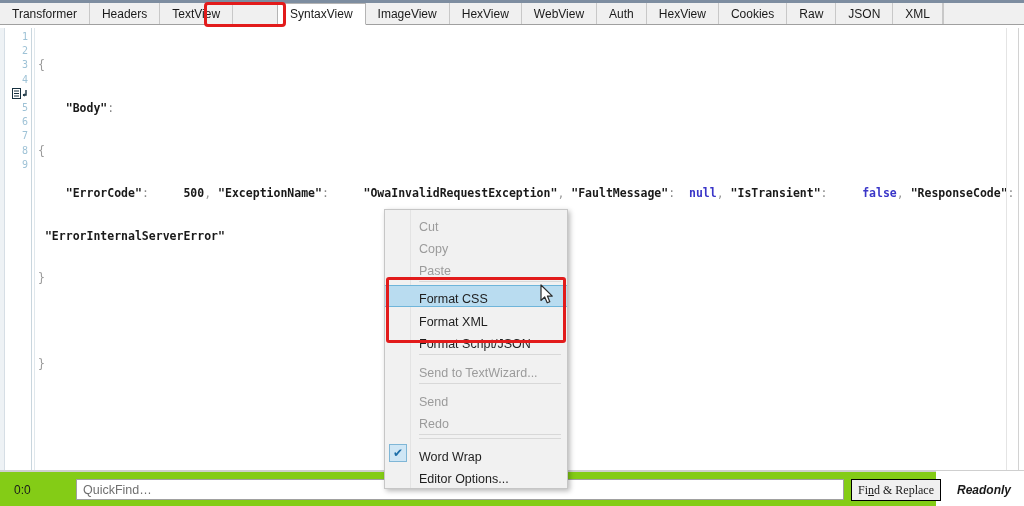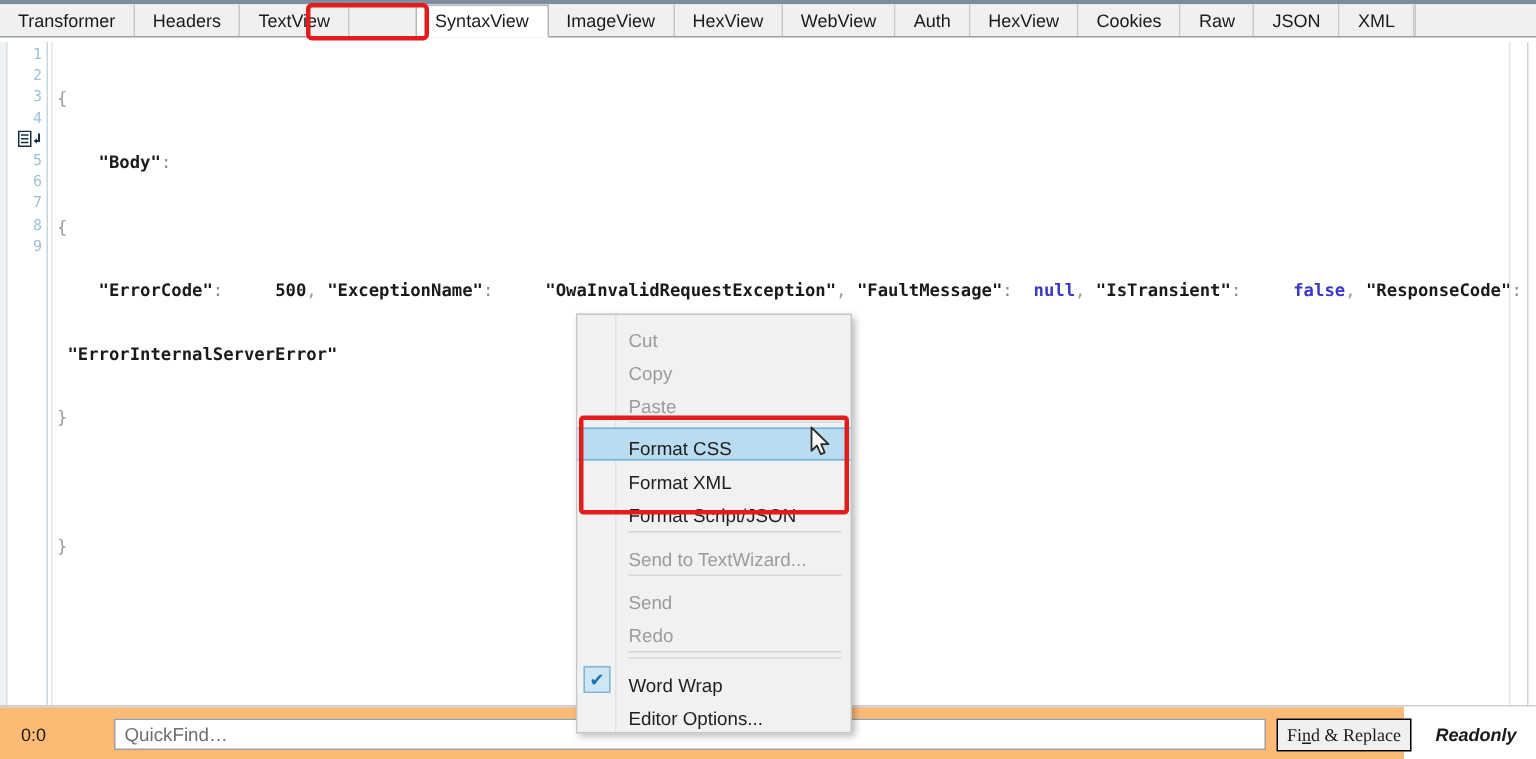--- a/index.html
+++ b/index.html
@@ -243,21 +243,21 @@
     width: 16px; height: 22px;
     z-index: 45;
     pointer-events: none;
   }
 
   
   .statusbar {
     position: absolute;
     left: 0; bottom: 0;
     width: 936px; height: 35px;
-    background: #fdba74;
+    background: #84cc16;
     border-top: 1px solid #cfcfcf;
     box-sizing: border-box;
   }
   .status-pos {
     position: absolute;
     left: 14px; top: 11px;
     font-size: 12px;
     color: #1a1a1a;
   }
   .quickfind {

